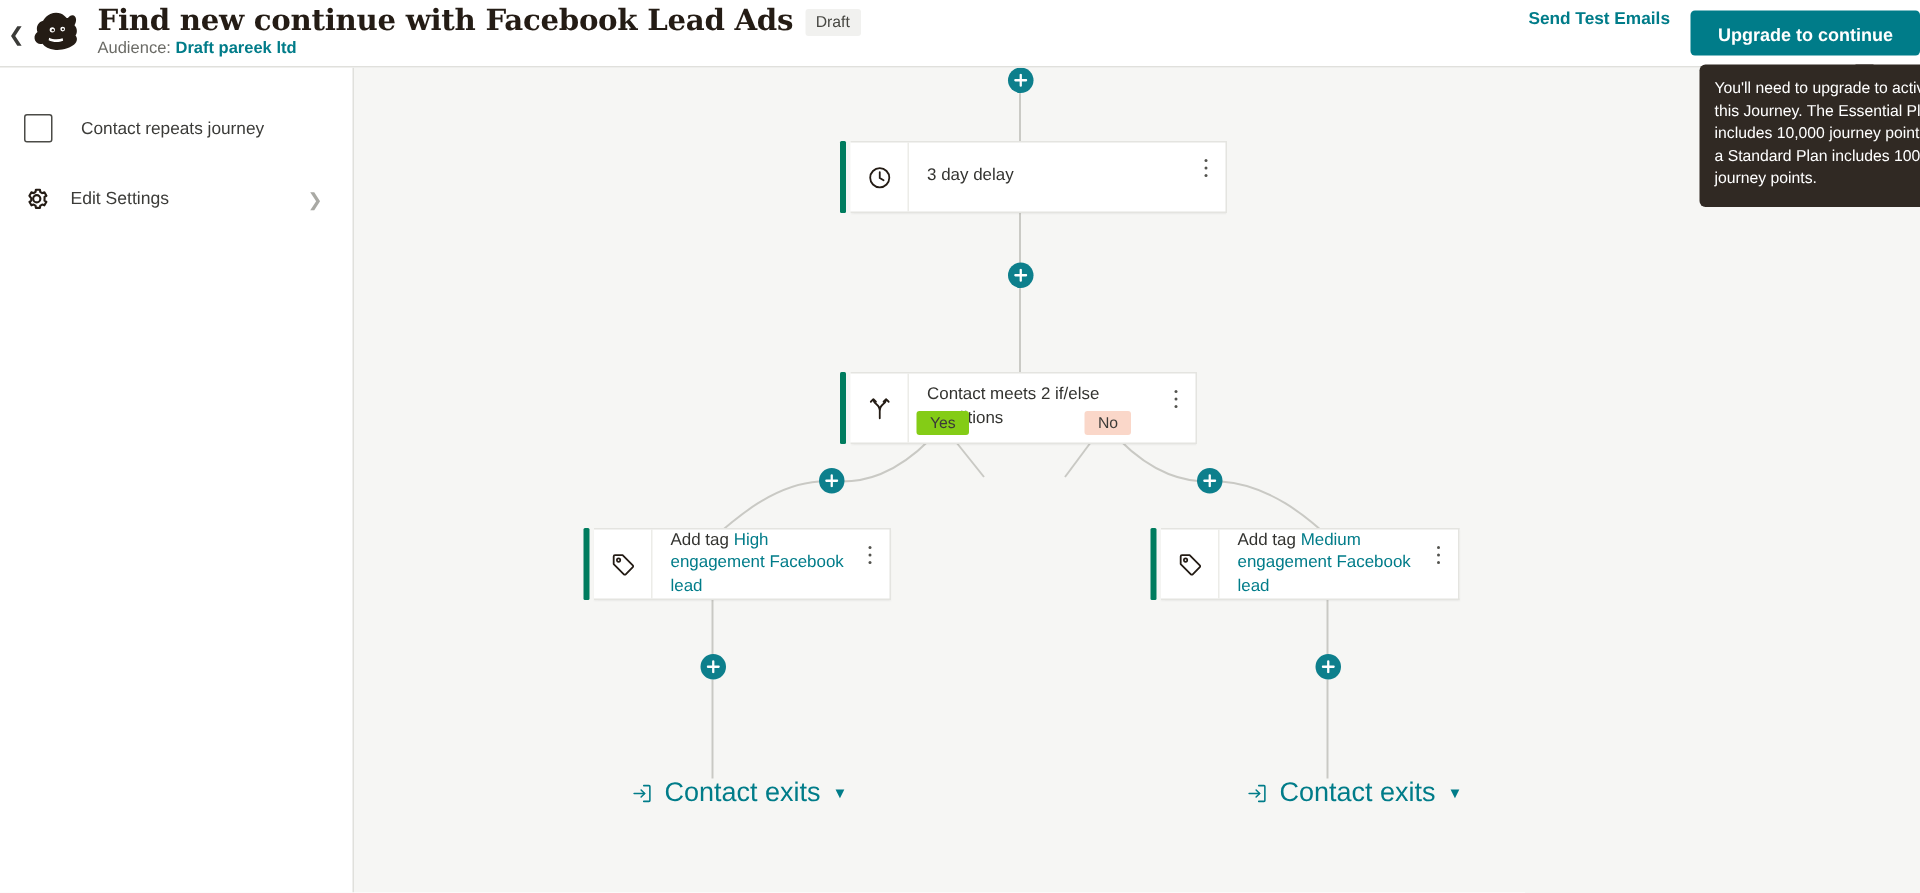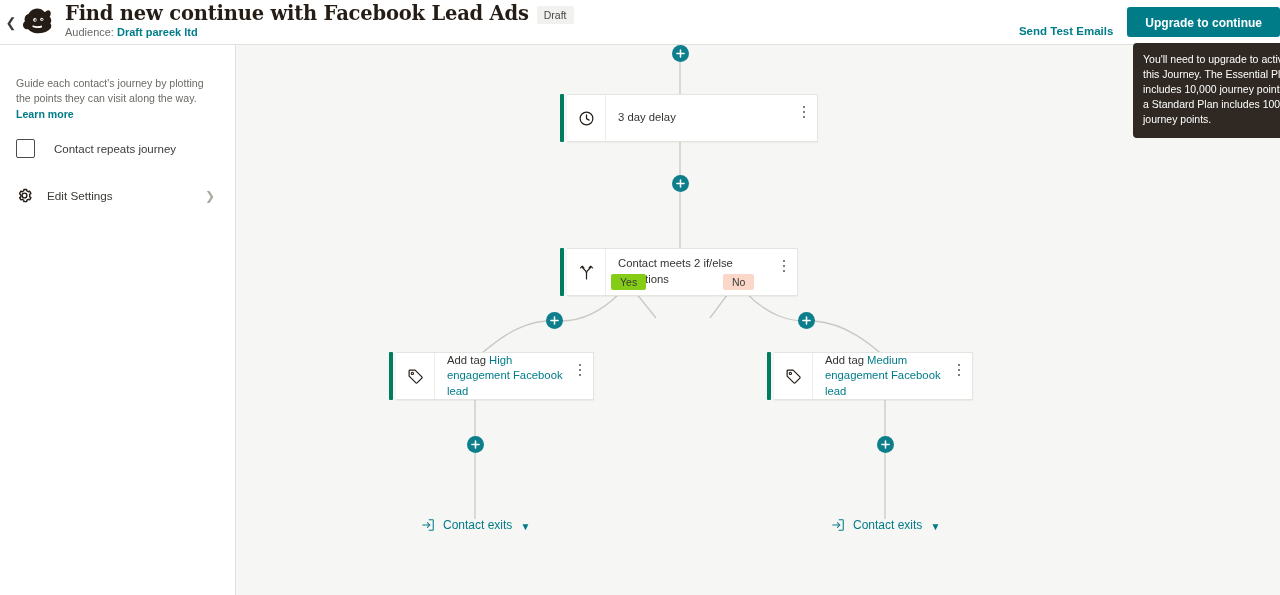--- a/index.html
+++ b/index.html
@@ -33,21 +33,21 @@
     color: #241c15; white-space: nowrap;
   }
   .badge-draft {
     background: #f1f1ef; color: #484843;
     font-size: 10.5px; padding: 3px 7px 3px 7px; border-radius: 2px;
     position: relative; top: 1px;
   }
   .audience-row { font-size: 11px; color: #6b6b66; margin-top: 1px; }
   .audience-row b { color: #007c89; font-weight: 700; }
   .header-right {
-    margin-left: auto; display: flex; align-items: flex-end; gap: 14px;
+    margin-left: auto; display: flex; align-items: flex-start; gap: 14px;
     padding-right: 0px;
   }
   .link-btn {
     font-size: 11.5px; color: #007c89; font-weight: 700; cursor: pointer;
     white-space: nowrap;
   }
   .upgrade-btn {
     background: #007c89; color: #ffffff; font-size: 12px; font-weight: 700;
     border: none; border-radius: 3px; padding: 9px 18px;
     height: 30px; cursor: pointer; white-space: nowrap;
@@ -162,21 +162,21 @@
     padding: 2px 9px; border-radius: 2px;
   }
   .branch-yes { background: #84cc16; }
   .branch-no  { background: #fad7c9; }
 
   
   .exit-row {
     position: absolute; z-index: 7; display: flex; align-items: center;
     gap: 8px; cursor: pointer; color: #007c89;
   }
-  .exit-row .exit-label { font-size: 12px; color: #007c89; }
+  .exit-row .exit-label { font-size: 18px; color: #007c89; }
   .exit-row .chev { font-size: 10px; color: #007c89; position: relative; top: 1px; }
 </style>
 </head>
 <body>
 
 <div id="app">
 
   <div id="header">
     <div class="back-chev">❮</div>
 
@@ -212,24 +212,20 @@
     </div>
   </div>
 
   <div id="tooltip">
     <div class="arrow"></div>
     <span class="tip-text">You'll need to upgrade to activate this Journey. The Essential Plan includes 10,000 journey points and a Standard Plan includes 100,000 journey points.</span>
   </div>
 
   <div id="sidebar">
 
-    <div class="sb-desc">
-      <span>Guide each contact's journey by plotting the points they can visit along the way.</span>
-      <a>Learn more</a>
-    </div>
 
     <div class="sb-check-row">
       <span class="checkbox"></span>
       <span class="sb-check-label">Contact repeats journey</span>
     </div>
 
     <div class="sb-settings-row">
       <svg width="17" height="17" viewBox="0 0 24 24">
         <path fill="none" stroke="#241c15" stroke-width="2" d="M12 8.6a3.4 3.4 0 1 0 0 6.8 3.4 3.4 0 0 0 0-6.8z"></path>
         <path fill="none" stroke="#241c15" stroke-width="2" stroke-linejoin="round" d="M19.3 13.8l1.8 1.1-1.9 3.3-2-.8a7.6 7.6 0 0 1-1.9 1.1l-.3 2.1h-3.8l-.3-2.1a7.6 7.6 0 0 1-1.9-1.1l-2 .8-1.9-3.3 1.8-1.1a7.7 7.7 0 0 1 0-2.2L5.1 9.2 7 5.9l2 .8a7.6 7.6 0 0 1 1.9-1.1l.3-2.1h3.8l.3 2.1c.7.3 1.3.6 1.9 1.1l2-.8 1.9 3.3-1.8 1.1c.1.7.1 1.5 0 2.2z"></path>

